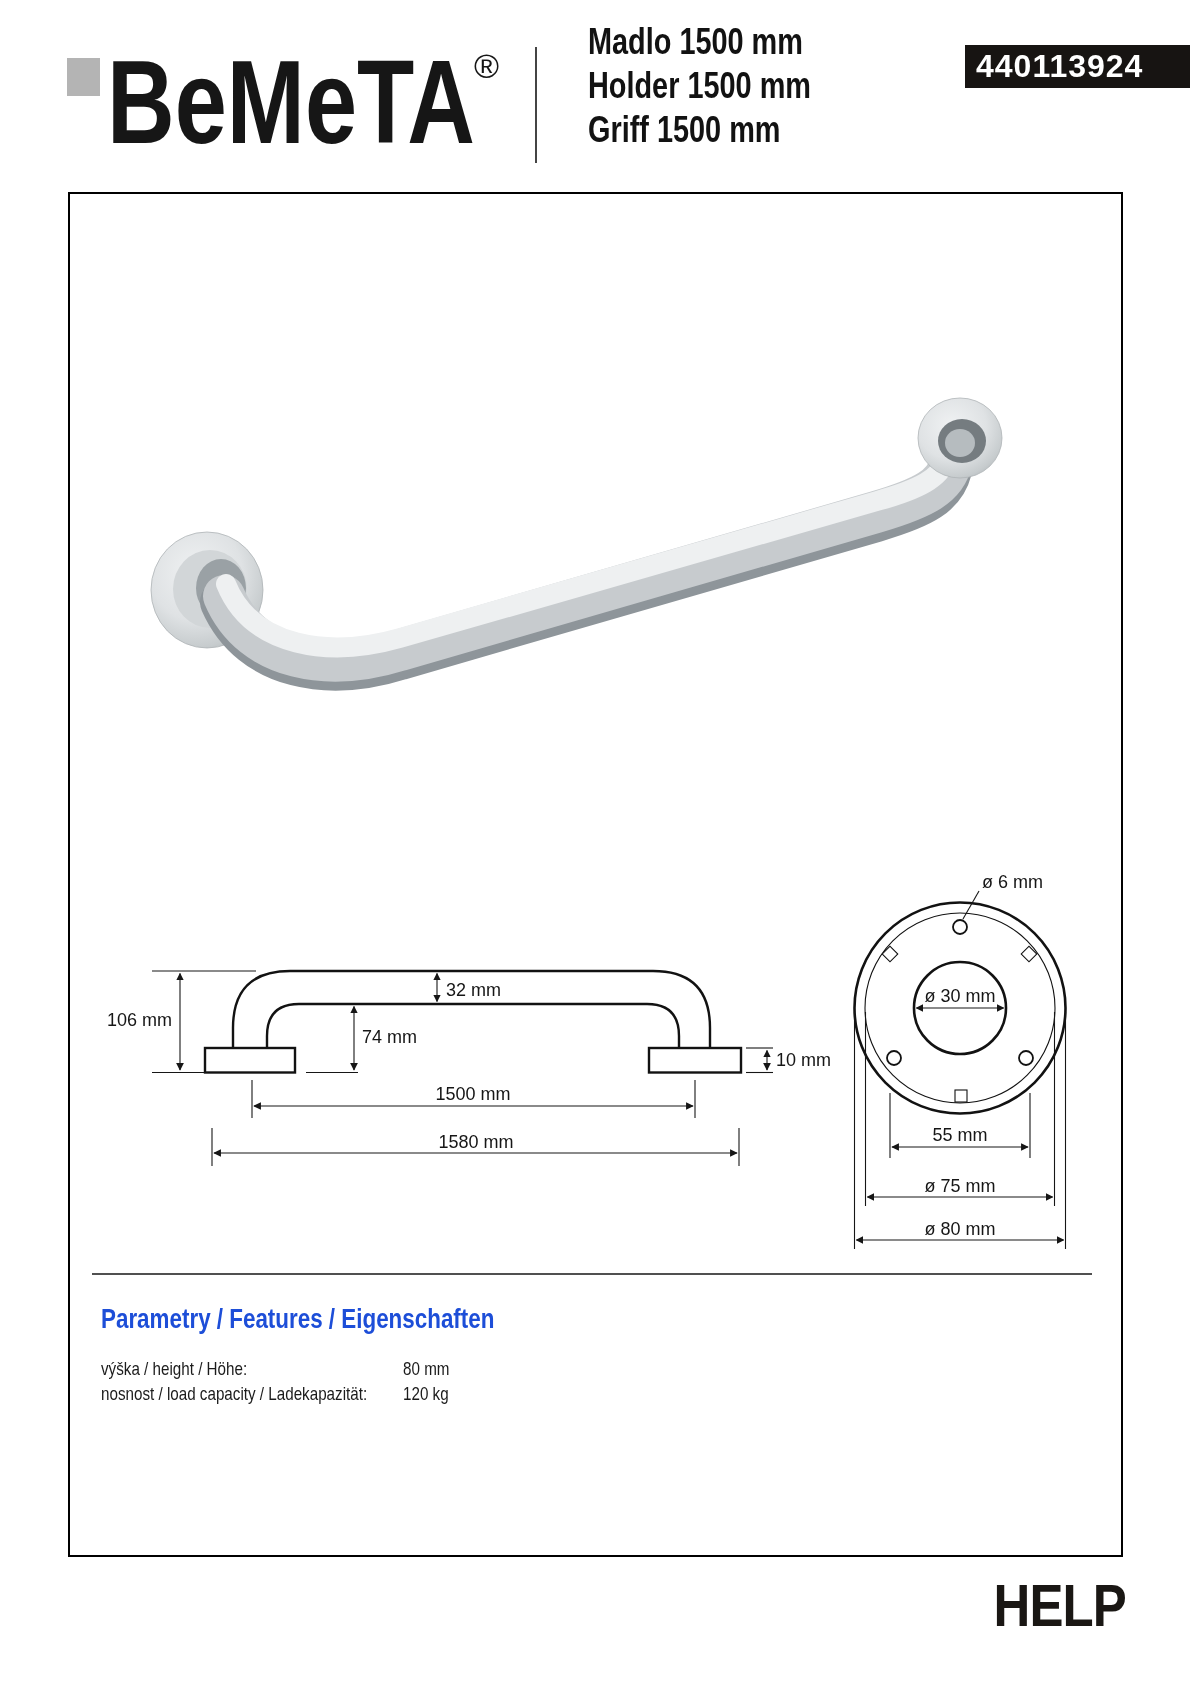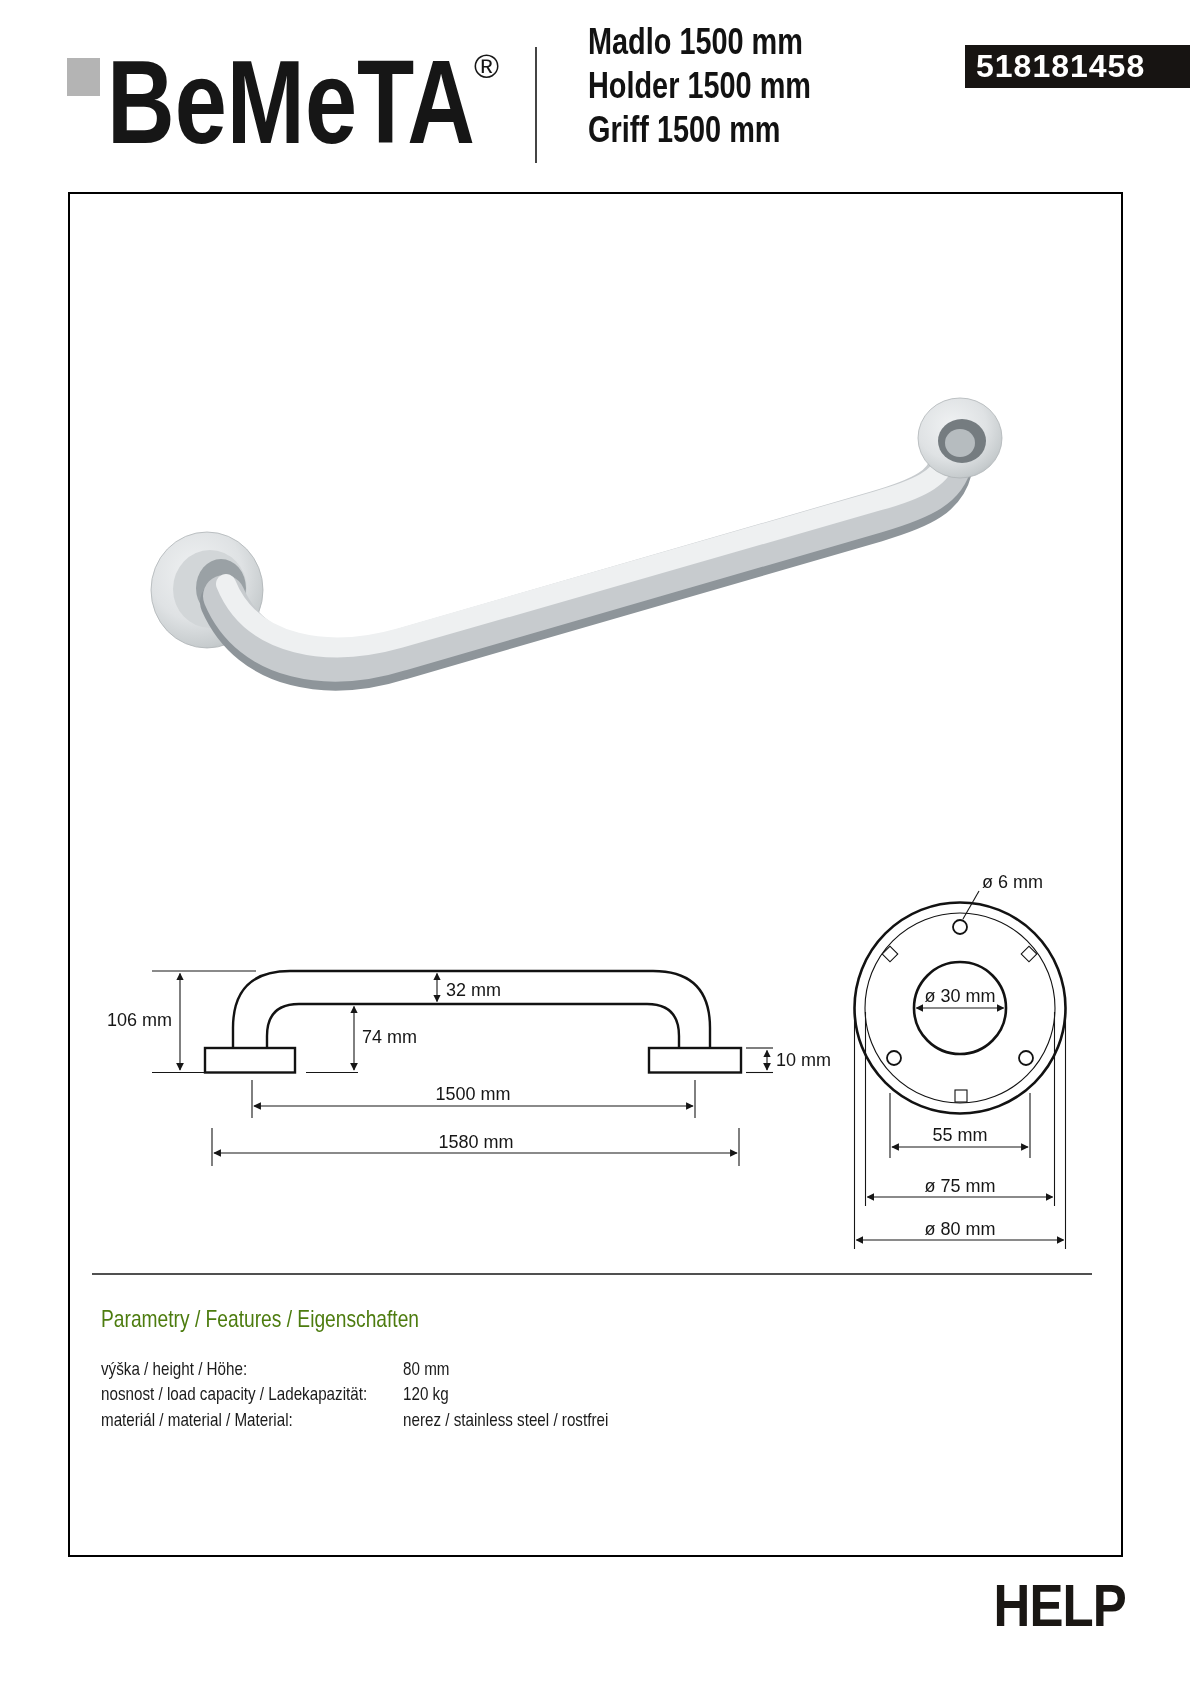--- a/index.html
+++ b/index.html
@@ -8,21 +8,21 @@
   .abs{position:absolute;}
   
   #logo-square{left:67px;top:58px;width:33px;height:38px;background:#b4b4b4;}
   #titles{left:552px;top:20px;width:320px;margin-left:36px;}
   .title-line{font-size:37px;font-weight:bold;line-height:44px;color:#121212;
               transform:scaleX(.78);transform-origin:0 0;white-space:nowrap;}
   #badge{left:965px;top:45px;width:225px;height:43px;background:#171412;}
   #badge span{display:block;line-height:43px;padding-left:11px;font-size:32px;font-weight:bold;
               color:#ffffff;letter-spacing:1px;}
   
-  #param-heading{left:101px;top:1304px;font-size:24px;font-weight:normal;line-height:30px;color:#4d7c0f;}
+  #param-heading{left:101px;top:1304px;font-size:28px;font-weight:bold;line-height:30px;color:#1d4ed8;}
   #param-rows{left:101px;top:1356px;width:760px;font-size:19px;line-height:25.4px;color:#1b1b1b;}
   .prow{white-space:nowrap;height:25.4px;}
   .plabel{display:inline-block;width:302px;vertical-align:top;}
   .cond{display:inline-block;transform:scaleX(.8);transform-origin:0 50%;white-space:nowrap;}
   
   #help{right:64px;top:1576px;font-size:60px;font-weight:bold;line-height:60px;color:#1a1714;
         transform:scaleX(.85);transform-origin:100% 0;letter-spacing:-1px;}
   svg text{font-family:"Liberation Sans", sans-serif;fill:#161616;}
 </style>
 </head>
@@ -32,21 +32,21 @@
 
   <div id="logo-square" class="abs"></div>
 
   <div id="titles" class="abs">
     <div class="title-line">Madlo 1500 mm</div>
     <div class="title-line">Holder 1500 mm</div>
     <div class="title-line">Griff 1500 mm</div>
   </div>
 
   <div id="badge" class="abs">
-    <span>518181458</span>
+    <span>440113924</span>
   </div>
 
   <svg class="abs" style="left:0;top:0;" width="1190" height="1683" viewBox="0 0 1190 1683">
     <defs>
       <marker id="arr" viewBox="0 0 10 10" refX="9" refY="5" markerWidth="7" markerHeight="7" orient="auto-start-reverse">
         <path d="M0,0 L10,5 L0,10 z" fill="#161616"></path>
       </marker>
       <radialGradient id="fl" cx="40%" cy="35%" r="75%">
         <stop offset="0" stop-color="#f0f2f3"></stop>
         <stop offset="0.55" stop-color="#dfe2e4"></stop>
@@ -166,20 +166,17 @@
     <span class="cond">Parametry / Features / Eigenschaften</span>
   </div>
 
   <div id="param-rows" class="abs">
     <div class="prow">
       <span class="plabel"><span class="cond">výška / height / Höhe:</span></span><span class="cond">80 mm</span>
     </div>
     <div class="prow">
       <span class="plabel"><span class="cond">nosnost / load capacity / Ladekapazität:</span></span><span class="cond">120 kg</span>
     </div>
-    <div class="prow">
-      <span class="plabel"><span class="cond">materiál / material / Material:</span></span><span class="cond">nerez / stainless steel / rostfrei</span>
-    </div>
   </div>
 
   <div id="help" class="abs">HELP</div>
 
 </div>
 
 </body></html>

